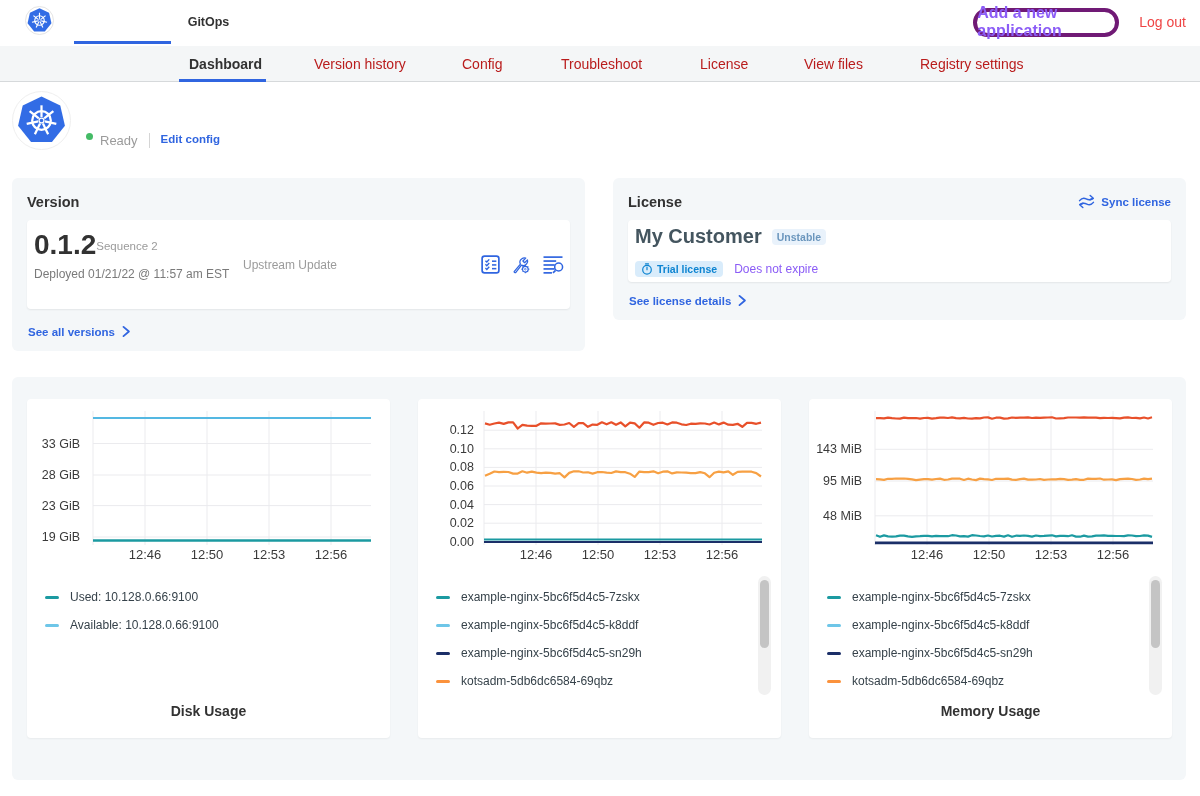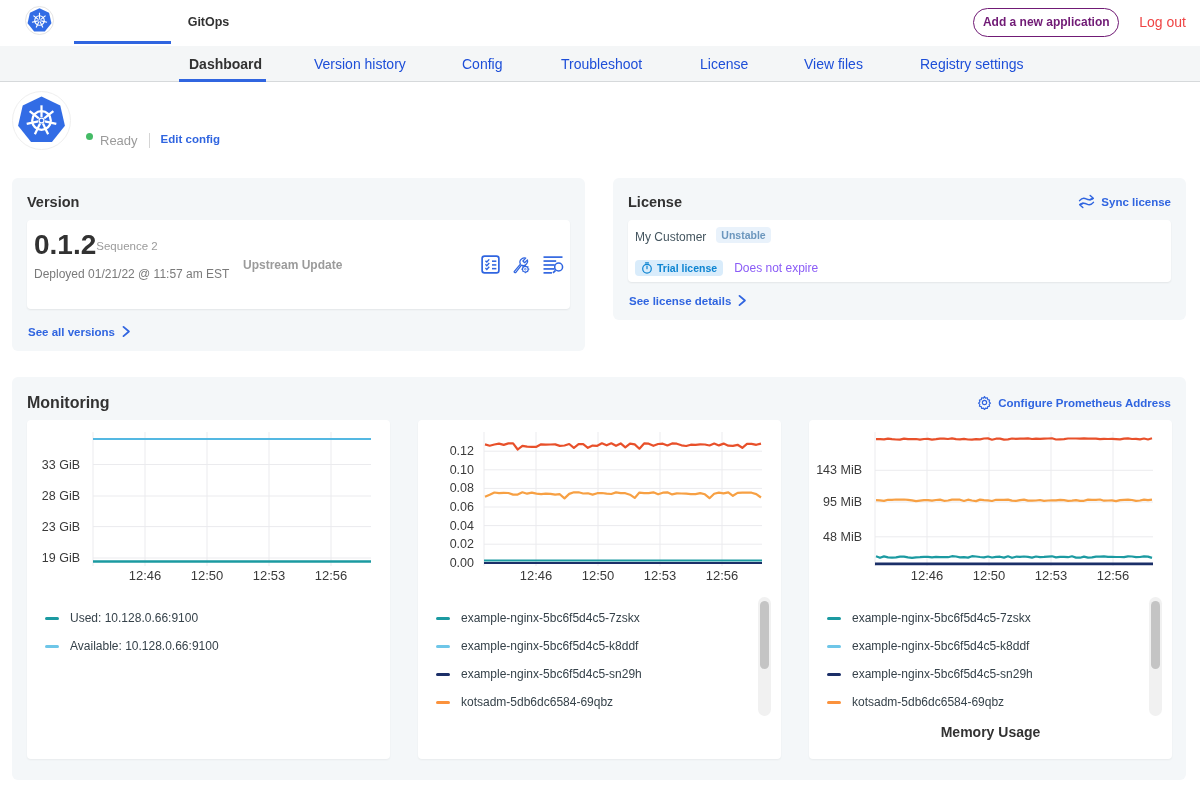--- a/index.html
+++ b/index.html
@@ -1,22 +1,22 @@
 <!DOCTYPE html>
 <html><head><meta charset="utf-8"><style>
 *{margin:0;padding:0;box-sizing:border-box}
 body{width:1200px;height:796px;font-family:"Liberation Sans",sans-serif;background:#fff;color:#323232;overflow:hidden}
 .topnav{height:46px;position:relative;background:#fff}
 .toptab{position:absolute;top:0;height:44px;display:flex;align-items:center;justify-content:center;font-size:12.5px;font-weight:700;color:#323232}
 .tabuline{position:absolute;left:74px;top:41px;width:97px;height:3px;background:#3065e0}
 .topright{position:absolute;right:14px;top:0;height:46px;display:flex;align-items:center}
-.addbtn{width:146px;height:29px;border:1px solid #701a75;border-radius:15px;color:#701a75;font-weight:700;font-size:12px;display:flex;align-items:center;justify-content:center;margin-right:20px;position:relative;top:-1px}
+.addbtn{width:146px;height:29px;border:4px solid #701a75;border-radius:15px;color:#8b5cf6;font-weight:700;font-size:16px;display:flex;align-items:center;justify-content:center;margin-right:20px;position:relative;top:-1px}
 .logout{font-size:14px;color:#ef4444;position:relative;top:-1px}
 .subnav{height:36px;background:#f4f6f7;border-bottom:1px solid #d6d9db;position:relative}
-.subitem{position:absolute;top:0;height:36px;display:flex;align-items:center;font-size:14px;color:#1d4ed8}
+.subitem{position:absolute;top:0;height:36px;display:flex;align-items:center;font-size:14px;color:#b91c1c}
 .subitem.active{color:#323232;font-weight:700}
 .subuline{position:absolute;left:179px;top:79px;width:87px;height:3px;background:#3065e0;z-index:5}
 .apphead{position:relative;height:96px}
 .appicon{position:absolute;left:12px;top:9px;width:59px;height:59px;border-radius:50%;border:1px solid #efefef;display:flex;align-items:center;justify-content:center;background:#fff}
 .appname{position:absolute;left:89px;top:11px;font-size:28px;font-weight:700}
 .appstatus{position:absolute;left:86px;top:51px;display:flex;align-items:flex-start;font-size:13px}
 .dot{width:7px;height:7px;border-radius:50%;background:#44bb66;margin-right:7px}
 .ready{color:#9b9b9b}
 .vsep{width:1px;height:15px;background:#d5d5d5;margin:0 11px}
 .editcfg{color:#3065e0;font-weight:700;font-size:11.5px}
@@ -27,25 +27,25 @@
 .cardhead{display:flex;align-items:flex-start}
 .cardtitle{font-size:14.5px;font-weight:700;color:#323232;line-height:17px}
 .headlinks{margin-left:auto;display:flex;align-items:center;gap:20px}
 .blink{color:#3065e0;font-weight:700;font-size:11.5px;display:flex;align-items:center;gap:6px}
 .innercard{background:#fff;border-radius:4px;box-shadow:0 1px 2px rgba(0,0,0,.07)}
 .vinner{height:89px;margin-top:9px;padding:10px 13px 9px 7px;position:relative}
 .vnum{font-size:28px;font-weight:700;color:#323232;line-height:30px;display:inline-block;vertical-align:middle}
 .vseq{font-size:11.5px;color:#9b9b9b;vertical-align:middle;position:relative;top:1px}
 .vbadge{display:inline-block;background:#3ac48c;color:#fff;font-size:10.5px;font-weight:700;height:18px;line-height:18px;padding:0 8px;border-radius:4px;margin-top:6px}
 .vdate{font-size:12px;color:#7a7a7a;margin-top:7px}
-.vmid{position:absolute;left:216px;top:38px;font-size:12px;font-weight:700;color:#9b9b9b}
+.vmid{position:absolute;left:216px;top:38px;font-size:12px;font-weight:400;color:#9b9b9b}
 .vicons{position:absolute;right:6px;top:35px;display:flex;gap:12px;align-items:center}
 .seelink{position:absolute;left:16px;bottom:13px;color:#3065e0;font-weight:700;font-size:11.5px;display:flex;align-items:center}
 .linner{height:62px;margin-top:9px;padding:7px 13px 7px 7px;position:relative}
-.lcust{font-size:12px;font-weight:400;color:#44555f;display:inline-block;line-height:18px}
+.lcust{font-size:20px;font-weight:700;color:#44555f;display:inline-block;line-height:18px}
 .lbadge{display:inline-block;background:#e9f2fb;color:#6b96bd;font-size:10.5px;font-weight:700;height:16px;line-height:16px;padding:0 5px;border-radius:4px;margin-left:10px;position:relative;top:-2px}
 .lrow2{margin-top:14px;display:flex;align-items:center}
 .trial{background:#d9ecfb;border-radius:4px;color:#0d84d1;font-size:10.5px;font-weight:700;height:16px;padding:0 6px;display:flex;align-items:center;gap:4px}
 .noexp{font-size:12px;color:#8b5cf6;margin-left:11px}
 .moncard{position:absolute;left:12px;top:377px;background:#f4f7f9;border-radius:6px;width:1174px;height:403px;padding:14px 15px}
 .monhead{display:flex;align-items:center;margin-top:2px}
 .montitle{font-size:16px;font-weight:700;line-height:19px}
 .chartrow{display:flex;gap:28px;margin-top:8px}
 .chartcard{width:363px;height:339px;background:#fff;border-radius:4px;box-shadow:0 1px 2px rgba(0,0,0,.05);position:relative;padding-top:10px}
 .legend{margin:7px 0 0 18px}
@@ -180,29 +180,20 @@
             </svg>Trial license</span>
           <span class="noexp">Does not expire</span>
         </div>
     </div>
     <div class="seelink">See license details <svg width="10" height="13" viewBox="0 0 12 14" fill="none" stroke="#3065e0" stroke-width="2.2" stroke-linecap="round" stroke-linejoin="round" style="margin-left:6px">
           <path d="M3 1.5 L9.5 7 L3 12.5"></path>
         </svg></div>
   </div>
 </div>
 <div class="moncard">
-  <div class="monhead">
-      <span class="montitle">Monitoring</span>
-    <div class="headlinks">
-        <span class="blink" style="font-size:11.5px;gap:6px"><svg width="15" height="15" viewBox="0 0 24 24" fill="none" stroke="#3065e0" stroke-width="1.9">
-            <path d="M12 2.6 l1.6 2.5 2.9-.7 .7 2.9 2.9 .7 -.7 2.9 2.1 2.1 -2.1 2.1 .7 2.9 -2.9 .7 -.7 2.9 -2.9 -.7 -1.6 2.5 -1.6 -2.5 -2.9 .7 -.7 -2.9 -2.9 -.7 .7 -2.9 -2.1 -2.1 2.1 -2.1 -.7 -2.9 2.9 -.7 .7 -2.9 2.9 .7 Z" stroke-linejoin="round"></path>
-            <circle cx="12" cy="12" r="3.4"></circle>
-          </svg>Configure Prometheus Address</span>
-      </div>
-  </div>
   <div class="chartrow">
     <div class="chartcard"><svg width="363" height="163" viewBox="0 0 363 163">
           <line x1="66" y1="2" x2="66" y2="136" stroke="#ebebee" stroke-width="1"></line>
           <line x1="118" y1="2" x2="118" y2="136" stroke="#ebebee" stroke-width="1"></line>
           <line x1="180" y1="2" x2="180" y2="136" stroke="#ebebee" stroke-width="1"></line>
           <line x1="242" y1="2" x2="242" y2="136" stroke="#ebebee" stroke-width="1"></line>
           <line x1="304" y1="2" x2="304" y2="136" stroke="#ebebee" stroke-width="1"></line>
           <line x1="66" y1="34.5" x2="344" y2="34.5" stroke="#ebebee" stroke-width="1"></line>
           <text x="53" y="38.5" text-anchor="end" font-size="12.5" fill="#3a3a3a">33 GiB</text>
           <line x1="66" y1="66" x2="344" y2="66" stroke="#ebebee" stroke-width="1"></line>
@@ -219,21 +210,21 @@
           <line x1="66" y1="131.5" x2="344" y2="131.5" stroke="#1b9aa1" stroke-width="2.5"></line>
         </svg><div class="legend">
           <div class="lrow">
             <span class="dash" style="background:#1b9aa1"></span>
             <span>Used: 10.128.0.66:9100</span>
           </div>
           <div class="lrow">
             <span class="dash" style="background:#6ec6e8"></span>
             <span>Available: 10.128.0.66:9100</span>
           </div>
-        </div></div>
+        </div><div class="ctitle">Disk Usage</div></div>
     <div class="chartcard"><svg width="363" height="163" viewBox="0 0 363 163">
           <line x1="66" y1="2" x2="66" y2="136" stroke="#ebebee" stroke-width="1"></line>
           <line x1="118" y1="2" x2="118" y2="136" stroke="#ebebee" stroke-width="1"></line>
           <line x1="180" y1="2" x2="180" y2="136" stroke="#ebebee" stroke-width="1"></line>
           <line x1="242" y1="2" x2="242" y2="136" stroke="#ebebee" stroke-width="1"></line>
           <line x1="304" y1="2" x2="304" y2="136" stroke="#ebebee" stroke-width="1"></line>
           <line x1="66" y1="21.2" x2="344" y2="21.2" stroke="#ebebee" stroke-width="1"></line>
           <text x="56" y="25.2" text-anchor="end" font-size="12.5" fill="#3a3a3a">0.12</text>
           <line x1="66" y1="39.8" x2="344" y2="39.8" stroke="#ebebee" stroke-width="1"></line>
           <text x="56" y="43.8" text-anchor="end" font-size="12.5" fill="#3a3a3a">0.10</text>

